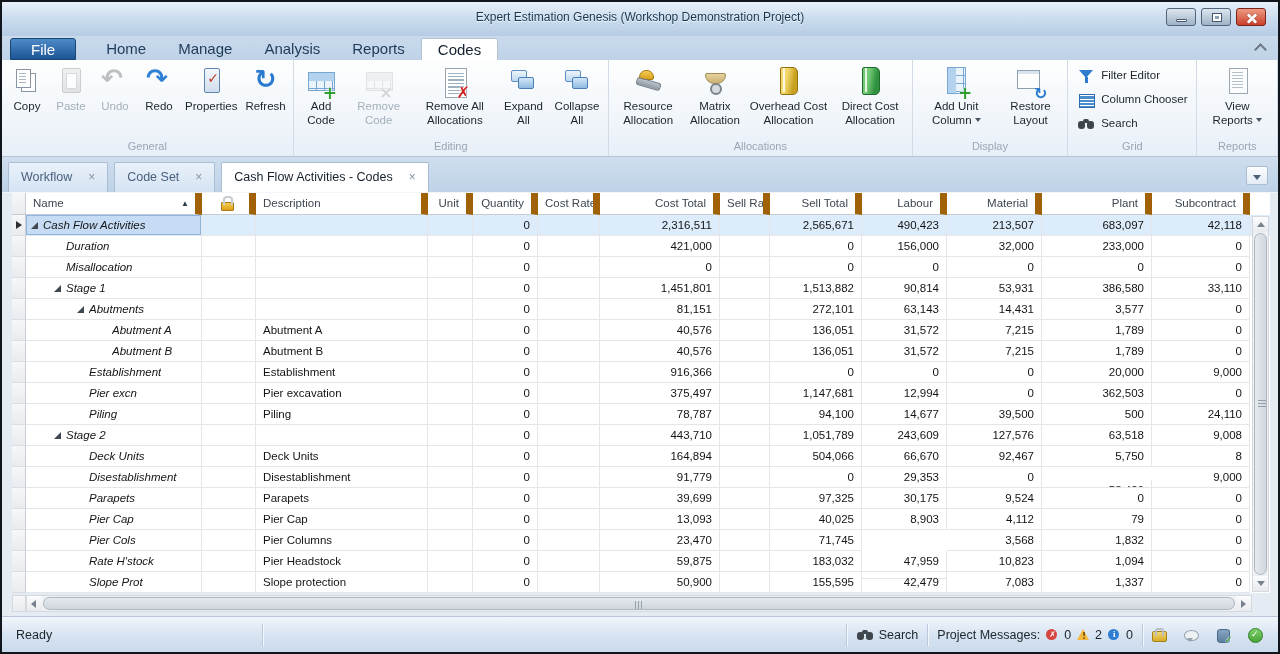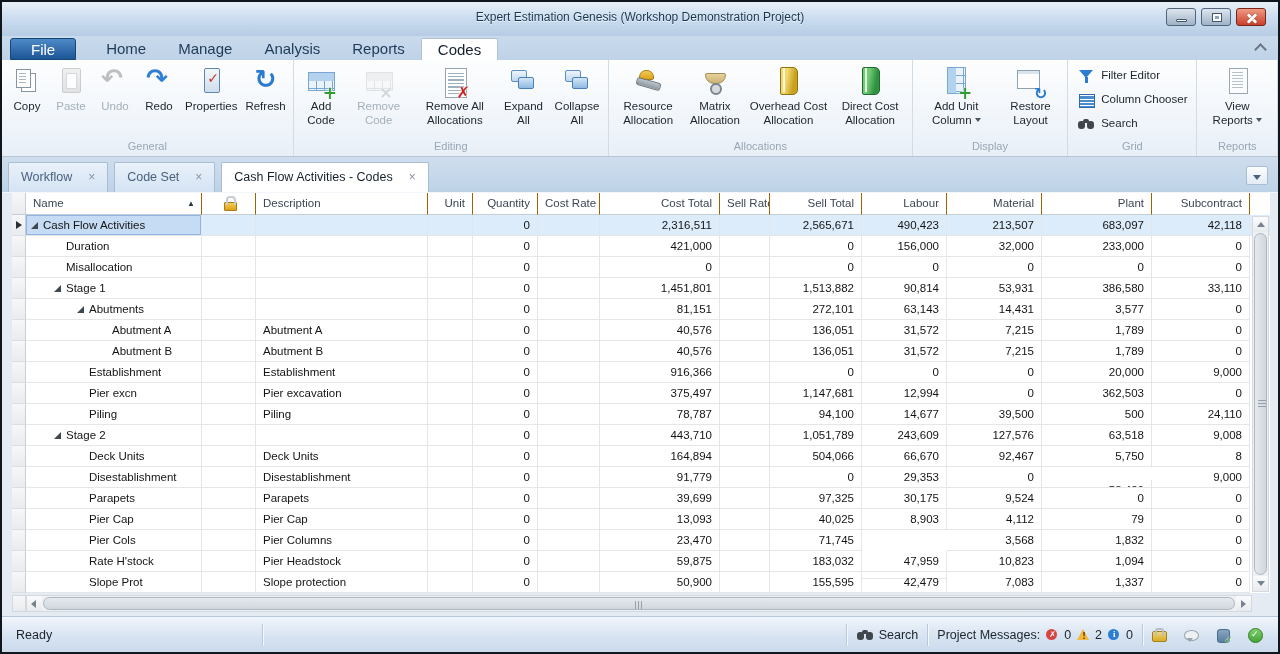--- a/index.html
+++ b/index.html
@@ -153,42 +153,42 @@
   .dtab-drop::after { content:""; position:absolute; left:6px; top:8px;
         border-left:4px solid transparent; border-right:4px solid transparent; border-top:5px solid #4a617c; }
 
   
   .gridpanel { position:absolute; left:0; top:190px; width:1276px; height:424px;
                background:#e4ebf3; padding:0 8px 0 10px; border-top:1px solid #f2f6fa; }
   .gheader { display:flex; height:22px; background:#fff; }
   .gh-spacer { width:14px; flex:none; background:linear-gradient(#f6f7f8,#e9ebee);
                border-right:1px solid #c9ced5; border-bottom:1px solid #c5ccd4; }
   .gh-cell { flex:none; font-size:11.5px; color:#3c4752; line-height:21px; padding:0 7px;
-             border-right:1px solid #a16207; border-bottom:1px solid #c5ccd4; background:#fff;
+             border-right:7px solid #a16207; border-bottom:1px solid #c5ccd4; background:#fff;
              white-space:nowrap; overflow:hidden; position:relative; }
   .gh-cell.num { text-align:right; }
   .sortasc { position:absolute; right:6px; top:0; font-size:8px; color:#2c3a46; line-height:21px; }
   .ic-lock { width:12px; height:15px; position:relative; display:inline-block; vertical-align:-3px; }
   .ic-lock::before { content:""; position:absolute; left:1px; top:7px; width:11px; height:7px;
         background:linear-gradient(#f5cc4d,#dba11c); border:1px solid #a87b15; border-radius:1px; }
   .ic-lock::after { content:""; position:absolute; left:3px; top:1px; width:6px; height:7px;
         border:2px solid #c8cdd3; border-bottom:none; border-radius:4px 4px 0 0; }
   .gbody { background:#fff; }
   .grow { display:flex; height:21px; background:#fff; }
   .grow.selected { background:#dcecfb; }
   .gi-cell { width:14px; flex:none; background:linear-gradient(#f6f7f8,#e9ebee);
              border-right:1px solid #c9ced5; border-bottom:1px solid #dbdfe3; position:relative; }
   .rowptr { position:absolute; left:4px; top:6px; width:0; height:0;
             border-top:4.5px solid transparent; border-bottom:4.5px solid transparent; border-left:6px solid #2b2f33; }
   .g-cell { flex:none; font-size:11.5px; color:#141414; line-height:20px;
             border-right:1px solid #e4e7ea; border-bottom:1px solid #e4e7ea;
             white-space:nowrap; overflow:hidden; }
   .g-cell.num { text-align:right; padding-right:7px; }
   .g-cell.txt { padding-left:7px; }
-  .g-cell.namec { display:flex; align-items:center; padding:0; }
+  .g-cell.namec { display:flex; align-items:center; padding:0;font-style:italic; }
   .grow.selected .g-cell.namec { background:#c6dcf4; box-shadow:inset 0 0 0 1px #8fb6e0; }
   .exp { width:0; height:0; flex:none; border-left:7px solid transparent; border-bottom:7px solid #3f4850;
          margin-right:5px; margin-top:1px; }
   .ntext { overflow:hidden; white-space:nowrap; }
 
   
   .vscroll { position:absolute; right:9px; top:23px; bottom:24px; width:17px;
              background:#eef0f3; border:1px solid #d5d9de; display:flex; flex-direction:column; }
   .sbtn { flex:none; height:15px; position:relative; background:linear-gradient(#fafbfc,#e8ebee); }
   .sbtn.h { width:15px; height:100%; }

